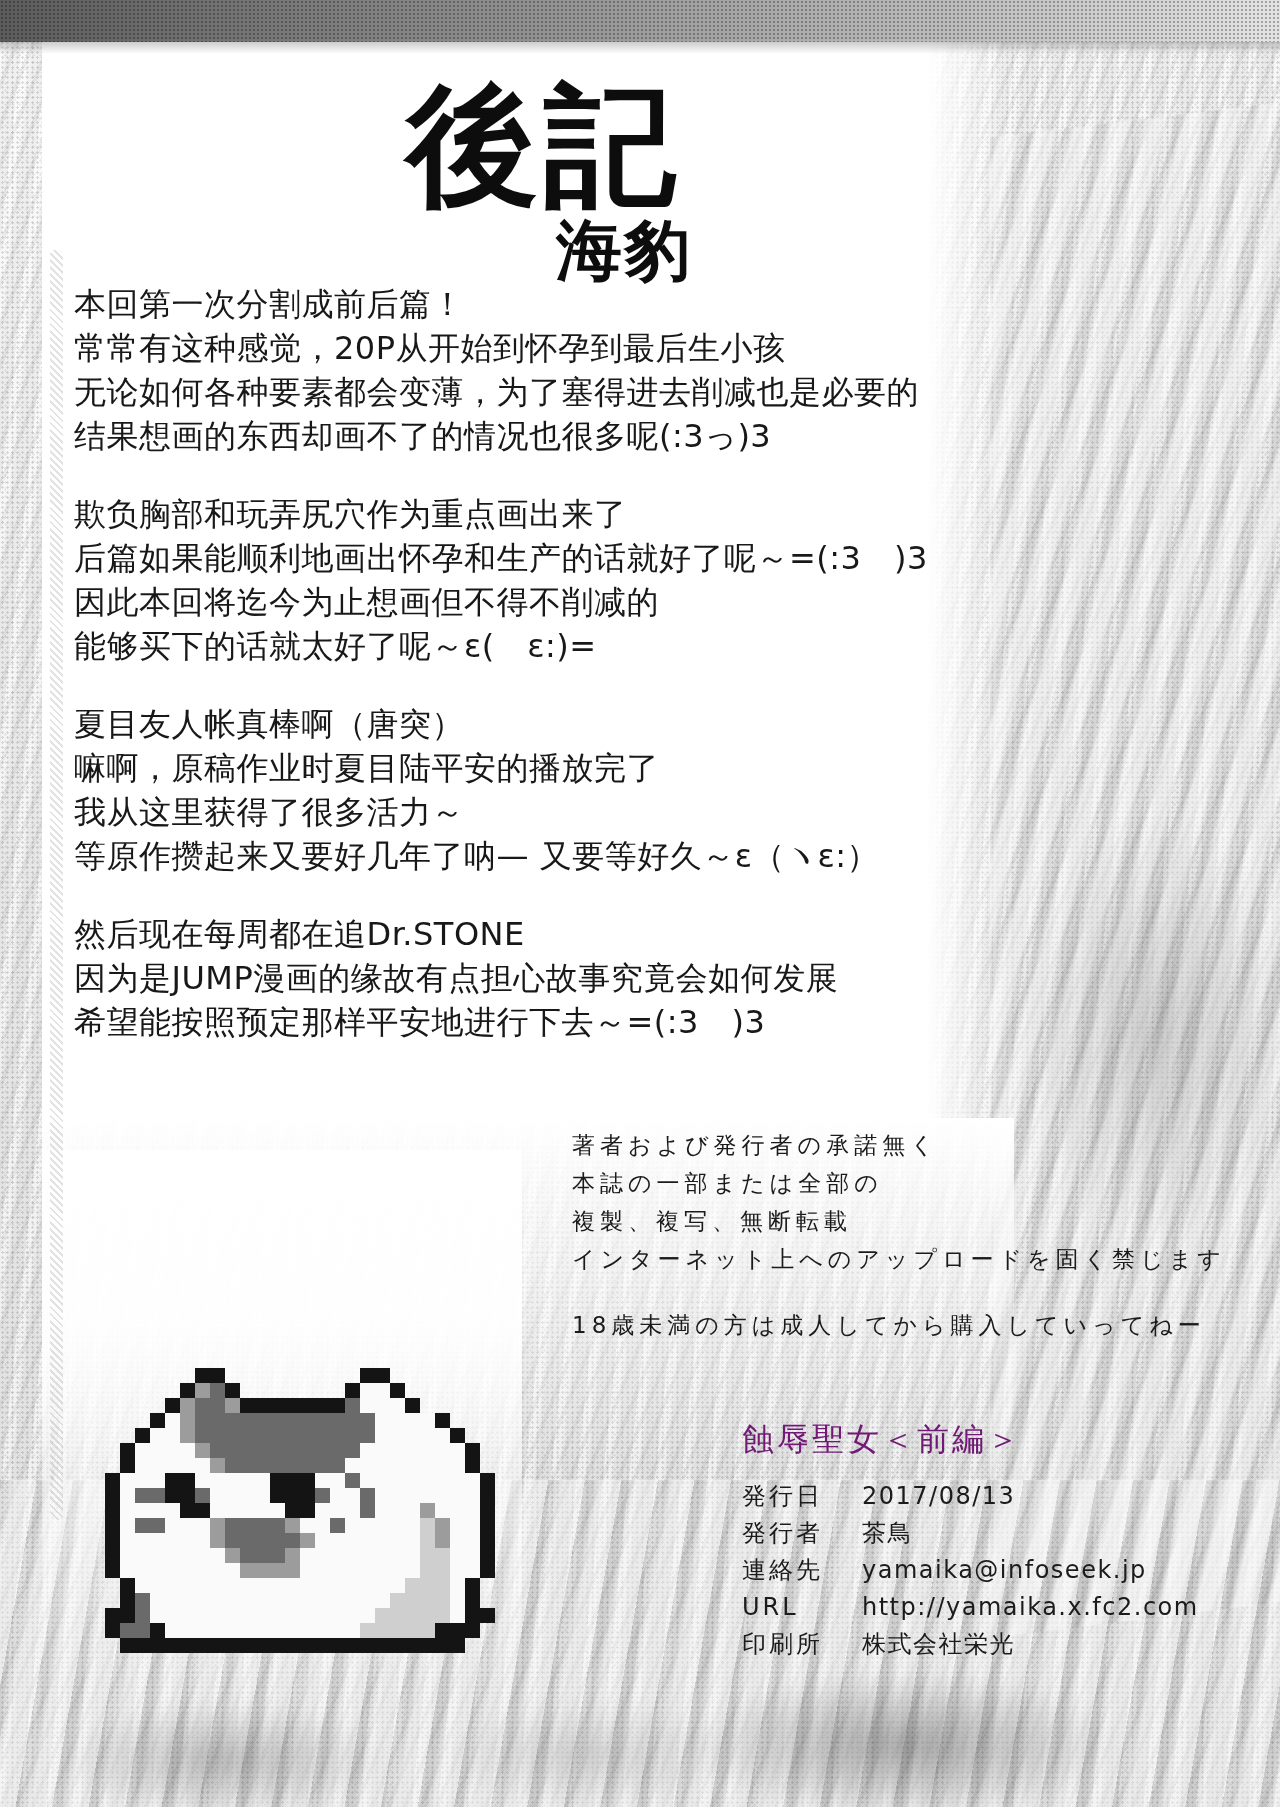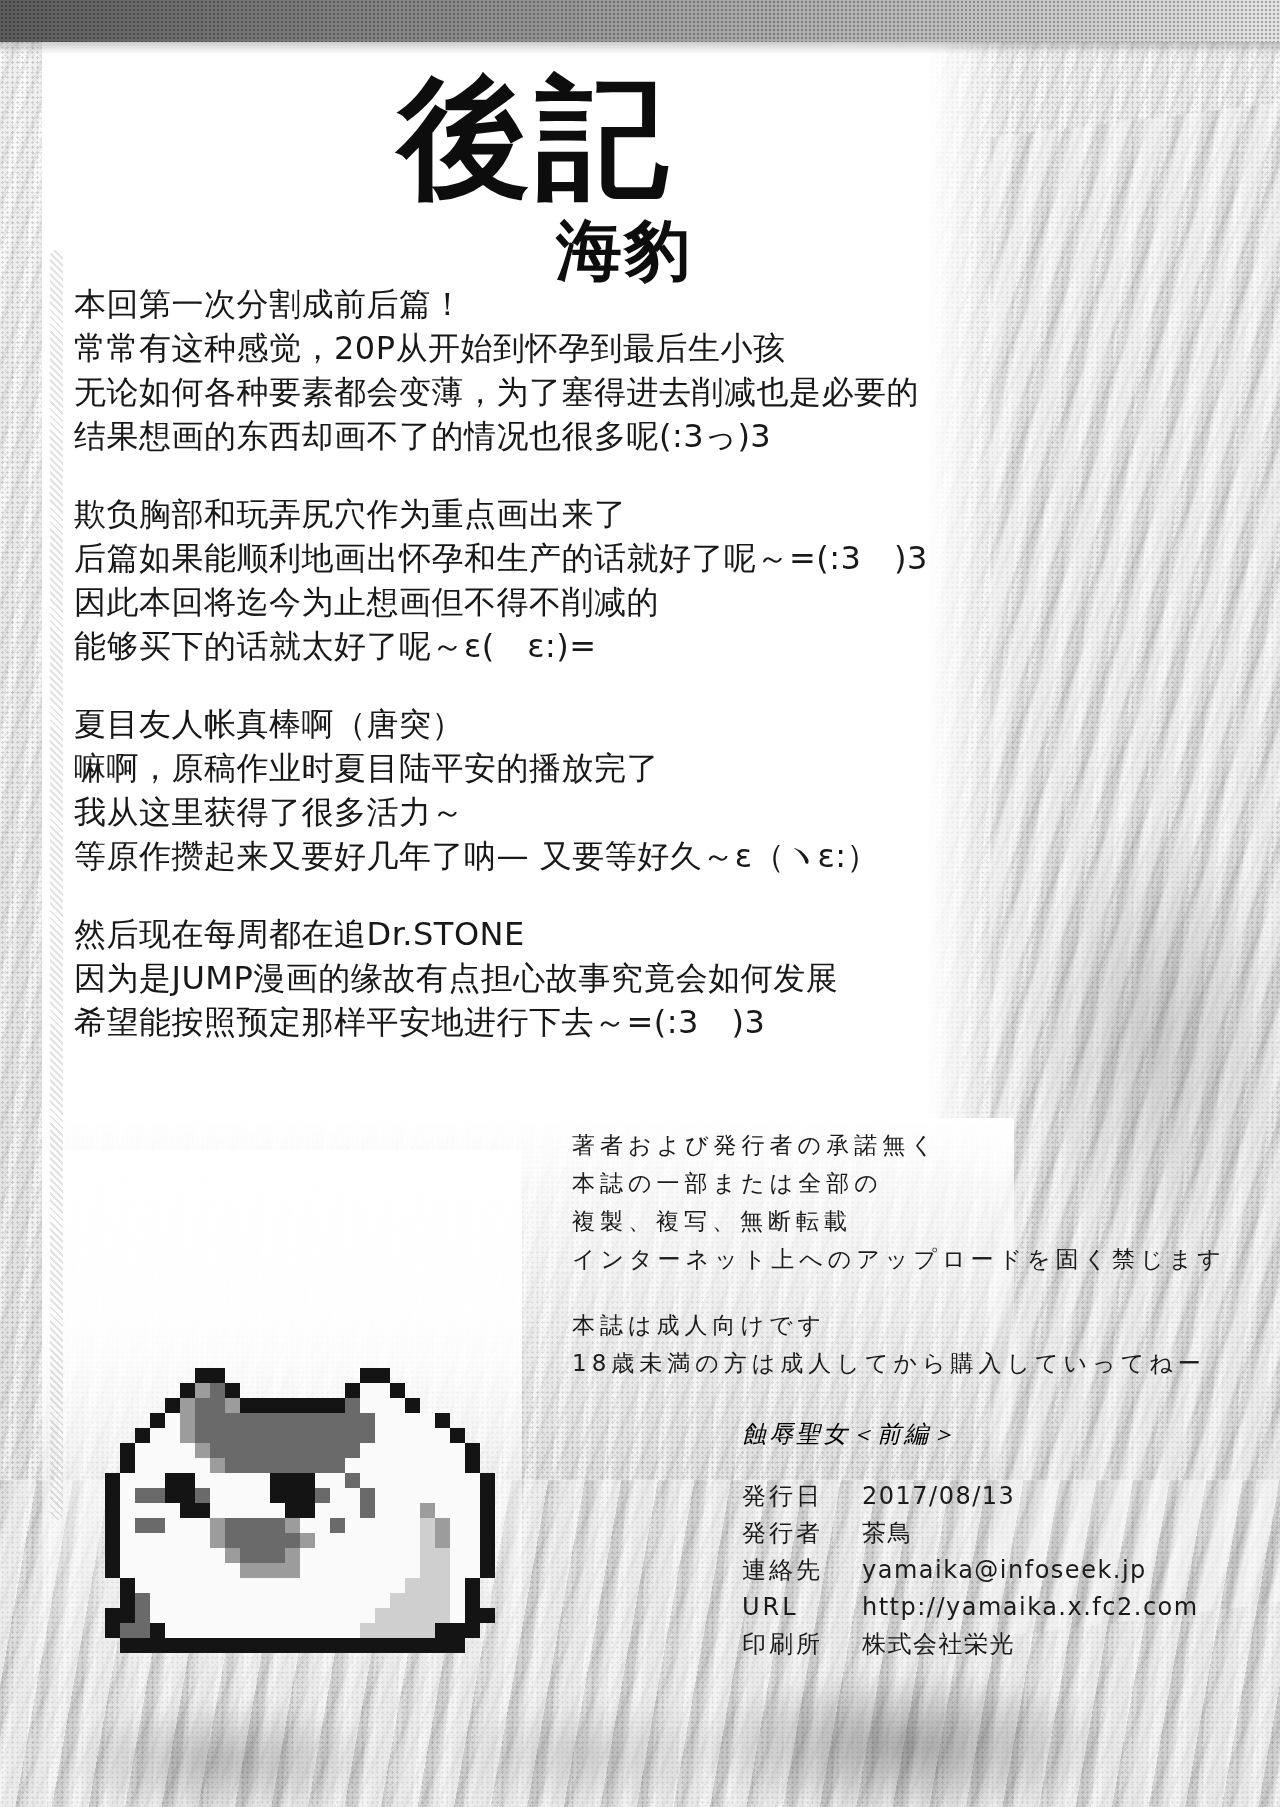--- a/index.html
+++ b/index.html
@@ -52,37 +52,37 @@
   .topband::after{
     content:"";position:absolute;left:0;top:42px;width:100%;height:12px;
     background:linear-gradient(to bottom, rgba(110,110,110,.35), transparent);
   }
   .edgestrip{
     position:absolute;left:50px;top:250px;width:13px;height:1270px;z-index:3;opacity:.65;border-radius:5px;
     background:repeating-linear-gradient(45deg, rgba(110,110,110,.30) 0 2px, transparent 2px 5px);
   }
   
   .title{
-    position:absolute;left:42px;top:56px;width:972px;z-index:5;margin:8px;
+    position:absolute;left:42px;top:56px;width:972px;z-index:5;margin:16px;
     text-align:center;font-size:132px;line-height:1.12;font-weight:bold;
     color:#0d0d0d;letter-spacing:6px;
   }
   .subtitle{
     position:absolute;left:42px;top:206px;width:972px;z-index:5;
     text-align:center;font-size:66px;font-weight:bold;color:#0d0d0d;
     letter-spacing:2px;transform:translateX(96px);
   }
   .afterword{position:absolute;left:74px;top:282px;z-index:5;font-size:32px;letter-spacing:.5px;color:#181818;}
   .aline{height:44px;line-height:44px;white-space:nowrap;}
   .blank-line{height:34px;}
   .notice{position:absolute;z-index:5;font-size:23px;letter-spacing:5px;color:#1b1b1b;}
   .notice-copyright{left:572px;top:1126px;}
   .notice-adult{left:572px;top:1306px;}
   .nline{height:38px;line-height:38px;white-space:nowrap;}
-  .worktitle{position:absolute;left:742px;top:1418px;z-index:5;font-size:24px;letter-spacing:3px;color:#000000;white-space:nowrap;font-style:italic;}
+  .worktitle{position:absolute;left:742px;top:1418px;z-index:5;font-size:32px;letter-spacing:3px;color:#701a75;white-space:nowrap;}
   .colophon{position:absolute;left:742px;top:1478px;z-index:5;font-size:24px;color:#1b1b1b;}
   .crow{display:flex;height:37px;line-height:37px;white-space:nowrap;}
   .clabel{width:120px;letter-spacing:3px;flex:0 0 auto;}
   .cvalue{letter-spacing:1.5px;}
   
   .pixelcat{position:absolute;left:105px;top:1368px;z-index:5;display:grid;}
 </style>
 </head>
 <body>
 
@@ -123,21 +123,20 @@
       <div class="aline">希望能按照预定那样平安地进行下去～=(:3　)3</div>
     </div>
 
   <div class="notice notice-copyright" id="copyright">
       <div class="nline">著者および発行者の承諾無く</div>
       <div class="nline">本誌の一部または全部の</div>
       <div class="nline">複製、複写、無断転載</div>
       <div class="nline">インターネット上へのアップロードを固く禁じます</div>
     </div>
   <div class="notice notice-adult" id="adult">
-      <div class="nline">本誌は成人向けです</div>
       <div class="nline">18歳未満の方は成人してから購入していってねー</div>
     </div>
 
   <div class="worktitle">蝕辱聖女＜前編＞</div>
 
   <div class="colophon" id="colophon">
       <div class="crow">
         <span class="clabel">発行日</span>
         <span class="cvalue">2017/08/13</span>
       </div>

